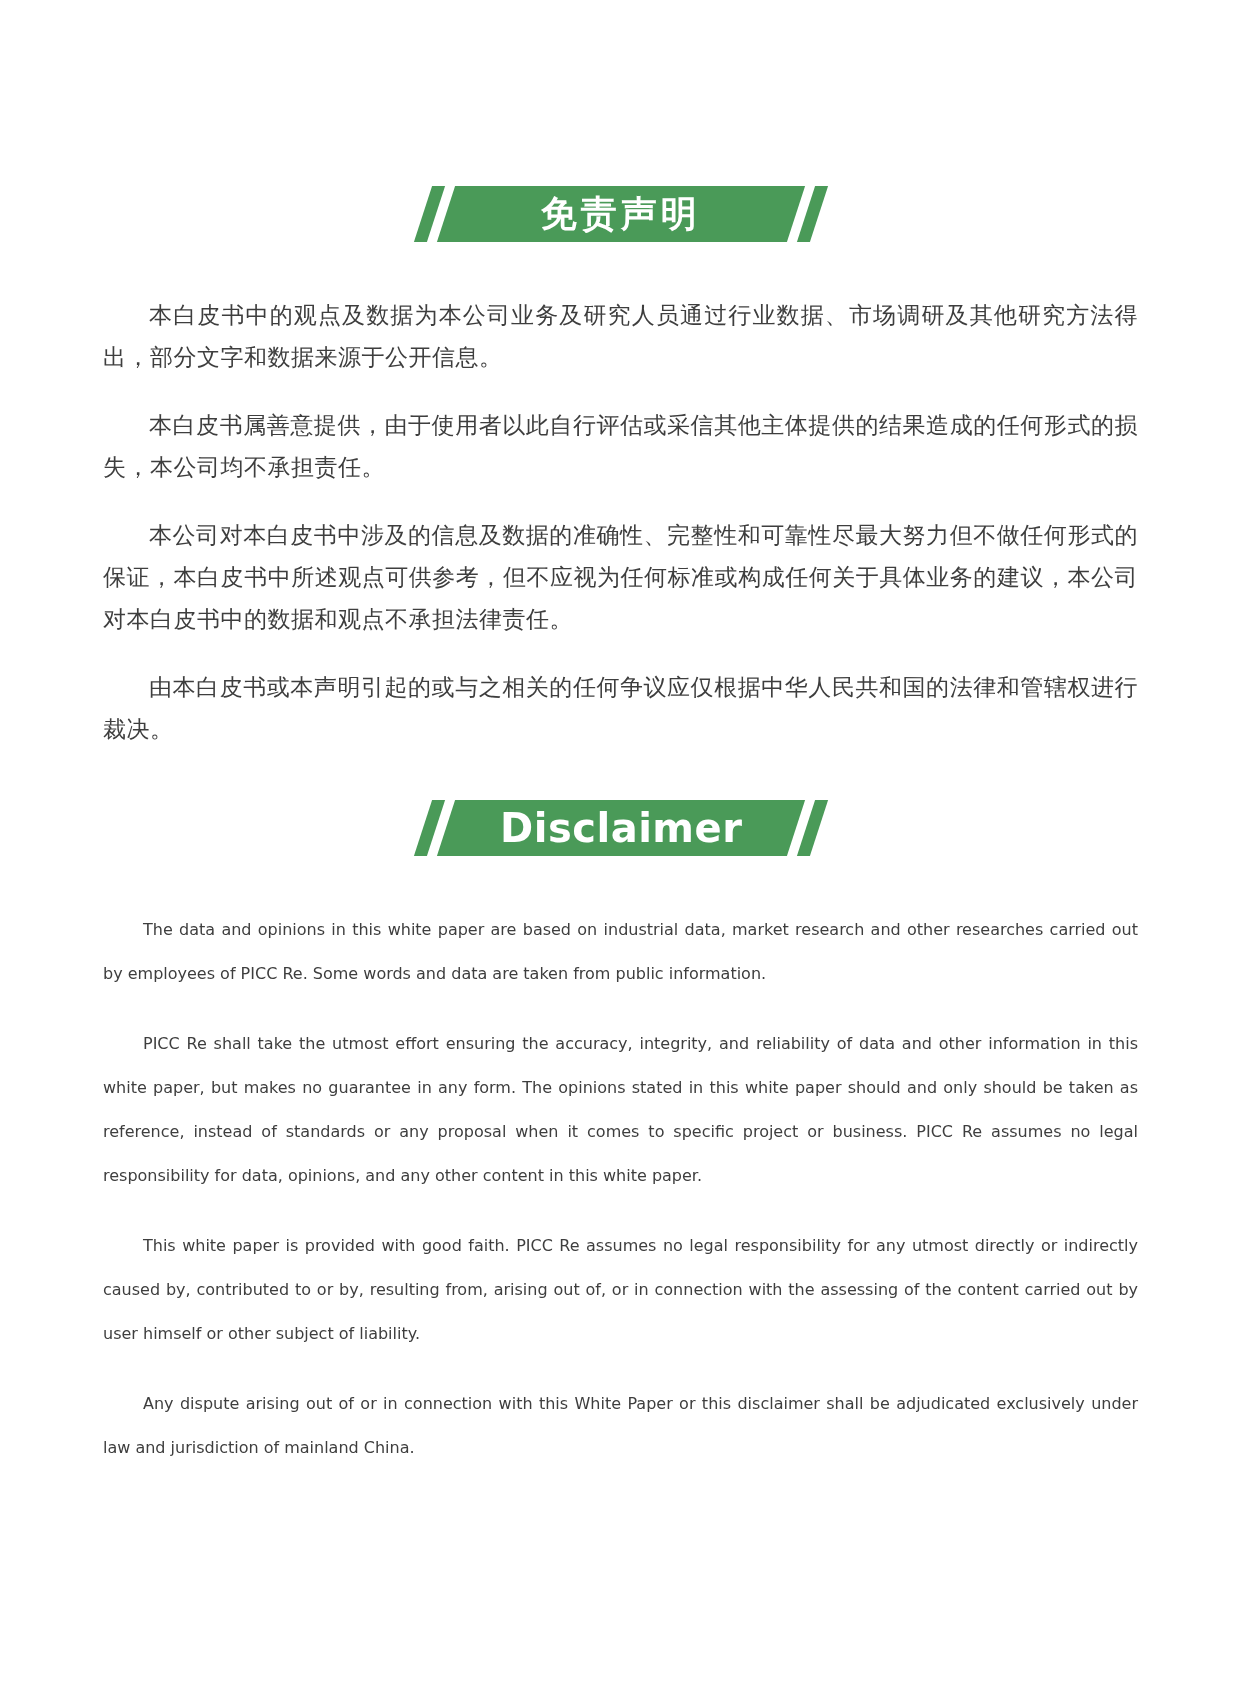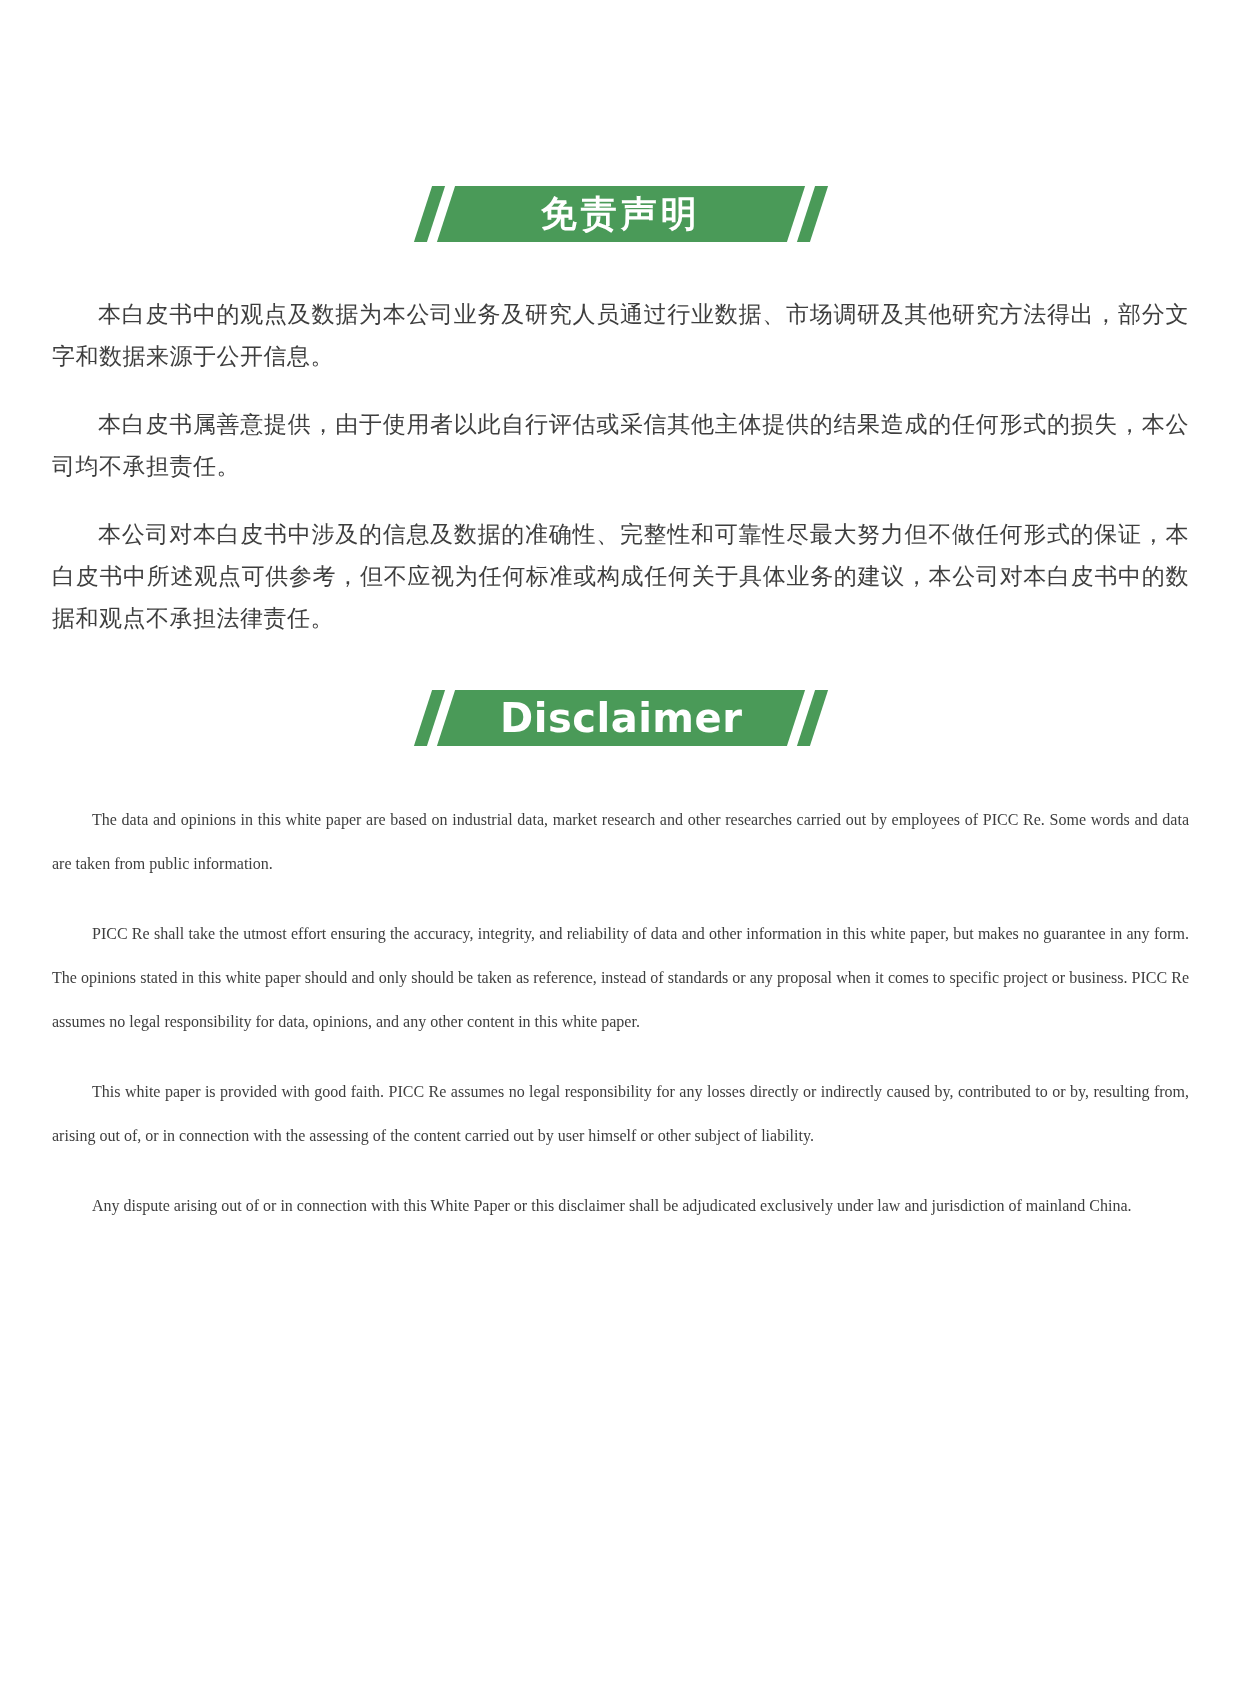--- a/index.html
+++ b/index.html
@@ -15,23 +15,22 @@
     color:var(--text);
     overflow:hidden;
   }
   .page{
     width:1241px;
     height:1684px;
     background:#ffffff;
     box-sizing:border-box;
   }
   .content{
-    padding:0 52px;
+    padding:0 103px;
     box-sizing:border-box;
-    font-family:Liberation Serif, serif;
   }
   
   .banner-row{
     display:flex;
     justify-content:center;
   }
   .banner-row.cn{ margin-top:186px; }
   .banner-row.en{ margin-top:50px; }
   .banner{
     display:flex;
@@ -90,33 +89,34 @@
         <span class="banner-text">免责声明</span>
       </div>
       <span class="slash"></span>
     </div>
   </div>
 
   <div class="content paras cn">
     <p>本白皮书中的观点及数据为本公司业务及研究人员通过行业数据、市场调研及其他研究方法得出，部分文字和数据来源于公开信息。</p>
     <p>本白皮书属善意提供，由于使用者以此自行评估或采信其他主体提供的结果造成的任何形式的损失，本公司均不承担责任。</p>
     <p>本公司对本白皮书中涉及的信息及数据的准确性、完整性和可靠性尽最大努力但不做任何形式的保证，本白皮书中所述观点可供参考，但不应视为任何标准或构成任何关于具体业务的建议，本公司对本白皮书中的数据和观点不承担法律责任。</p>
+    <p>由本白皮书或本声明引起的或与之相关的任何争议应仅根据中华人民共和国的法律和管辖权进行裁决。</p>
   </div>
 
   <div class="banner-row en">
     <div class="banner en">
       <span class="slash"></span>
       <div class="banner-main">
         <span class="banner-text">Disclaimer</span>
       </div>
       <span class="slash"></span>
     </div>
   </div>
 
   <div class="content paras en">
     <p>The data and opinions in this white paper are based on industrial data, market research and other researches carried out by employees of PICC Re. Some words and data are taken from public information.</p>
     <p>PICC Re shall take the utmost effort ensuring the accuracy, integrity, and reliability of data and other information in this white paper, but makes no guarantee in any form. The opinions stated in this white paper should and only should be taken as reference, instead of standards or any proposal when it comes to specific project or business. PICC Re assumes no legal responsibility for data, opinions, and any other content in this white paper.</p>
-    <p>This white paper is provided with good faith. PICC Re assumes no legal responsibility for any losses directly or indirectly caused by, contributed to or by, resulting from, arising out of, or in connection with the assessing of the content carried out by user himself or other subject of liability.</p>
+    <p>This white paper is provided with good faith. PICC Re assumes no legal responsibility for any utmost directly or indirectly caused by, contributed to or by, resulting from, arising out of, or in connection with the assessing of the content carried out by user himself or other subject of liability.</p>
     <p>Any dispute arising out of or in connection with this White Paper or this disclaimer shall be adjudicated exclusively under law and jurisdiction of mainland China.</p>
 
   </div>
 
 </div>
 
 </body></html>

